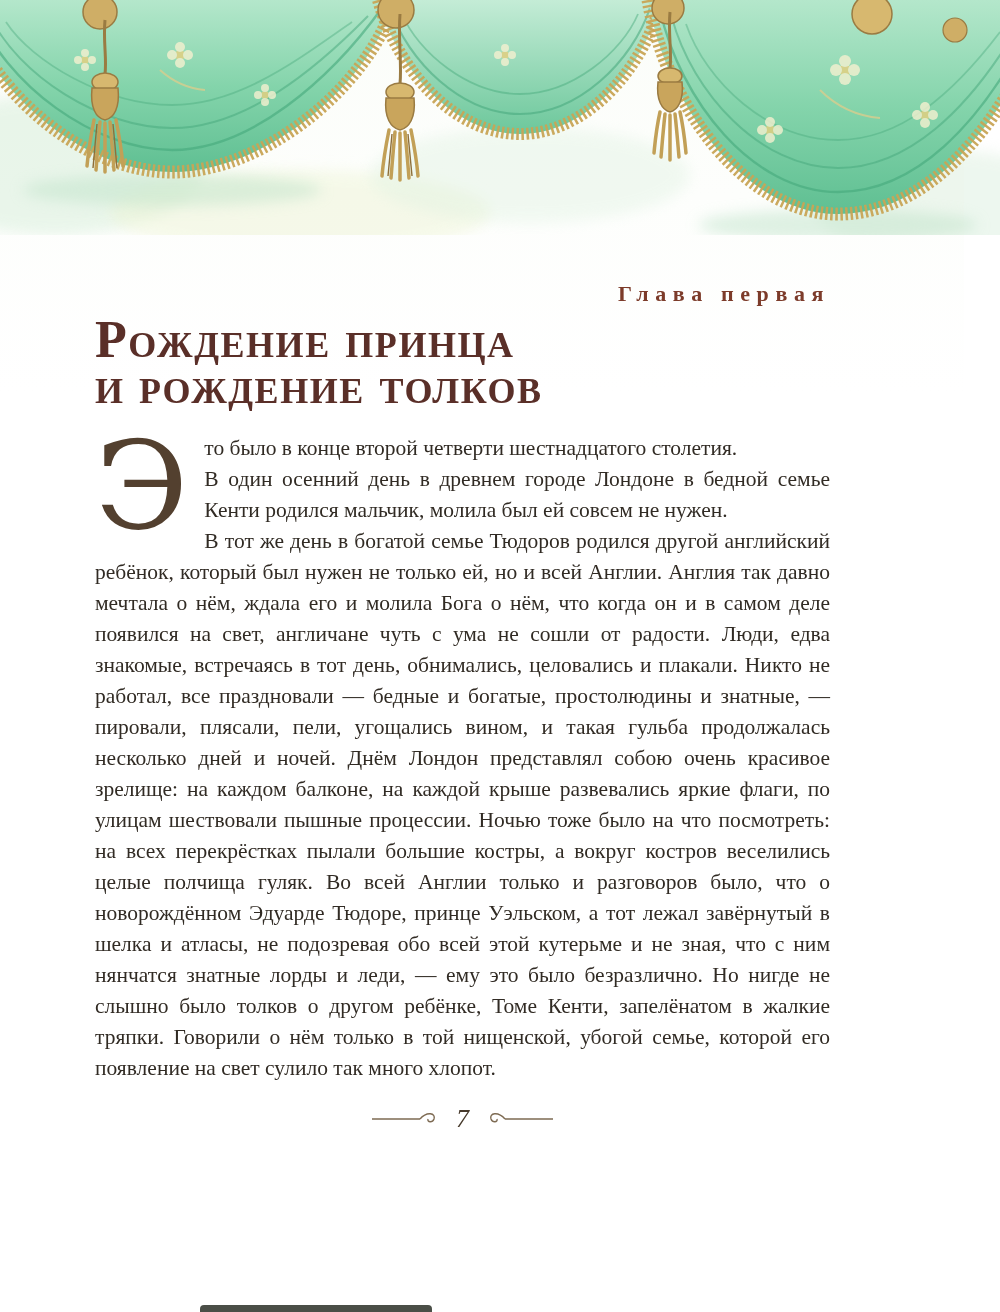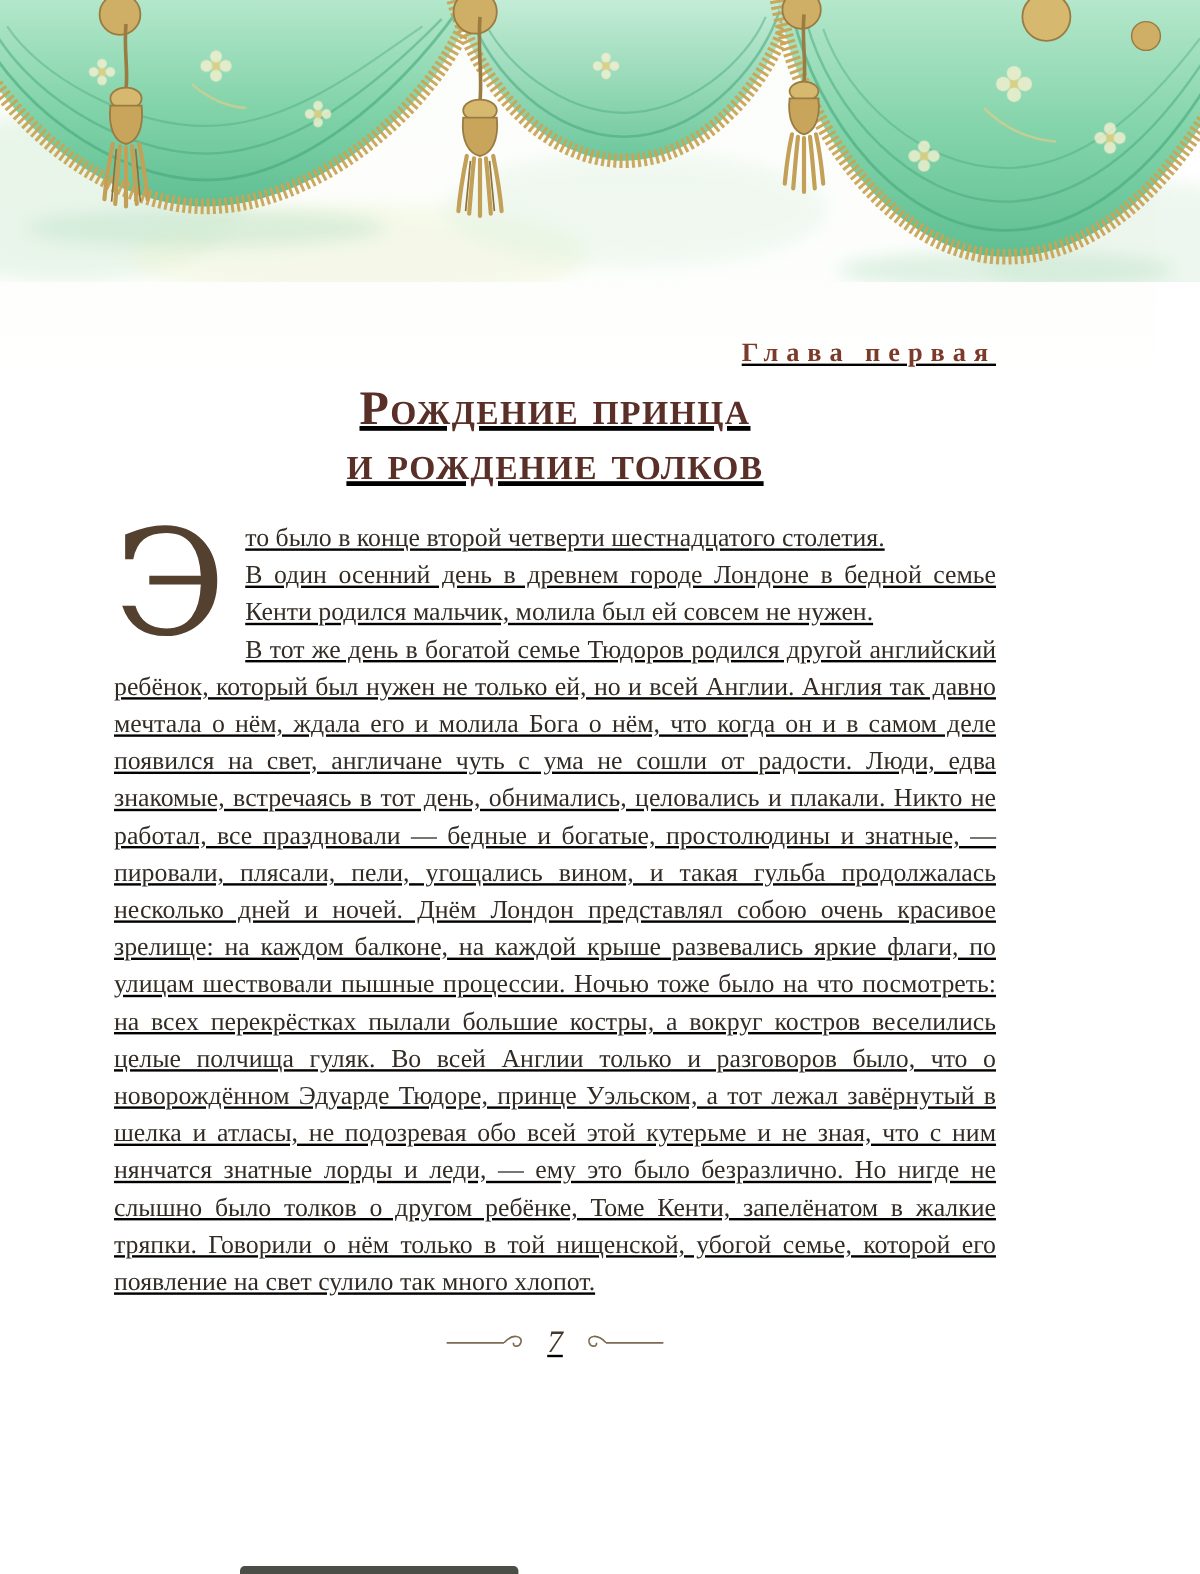--- a/index.html
+++ b/index.html
@@ -7,42 +7,41 @@
   body {
     width: 1000px; height: 1312px;
     background: #ffffff;
     font-family: "Liberation Serif", serif;
     overflow: hidden;
   }
   .page {
     position: relative;
     width: 964px; height: 1312px;
     background: linear-gradient(180deg, #fbfdf9 0%, #ffffff 30%, #ffffff 100%);
-    text-decoration: underline;
   }
   .top-illustration {
     width: 1000px; height: 235px;
     overflow: hidden;
   }
   .content {
     width: 735px;
     margin-left: 95px;
   }
   .chapter-label {
     margin-top: 46px;
     text-align: right;
     font-size: 22px;
     font-weight: bold;
     letter-spacing: 0.30em;
     color: #7c3b2a;
   }
   .chapter-title {
     margin-top: 10px;
-    text-align: center;
-    font-size: 40px;
+    text-align: left;
+    font-size: 52px;
     line-height: 46px;
     font-weight: bold;
     font-variant: small-caps;
     letter-spacing: 0.03em;
     color: #5a2f28;
   }
   .body-text {
     margin-top: 24px;
     font-size: 21.5px;
     line-height: 31px;

